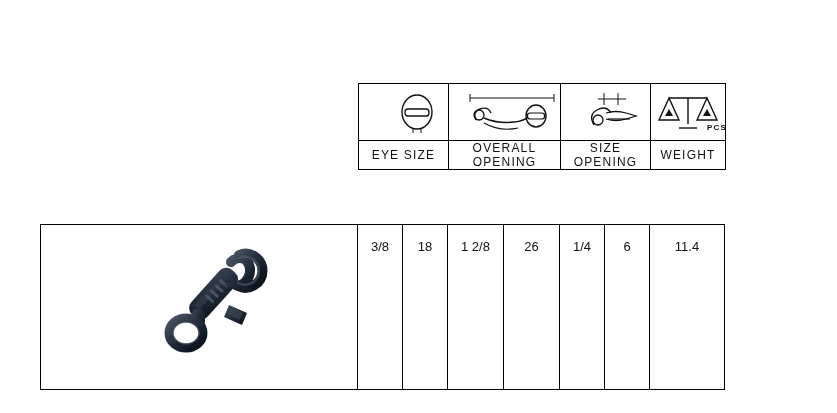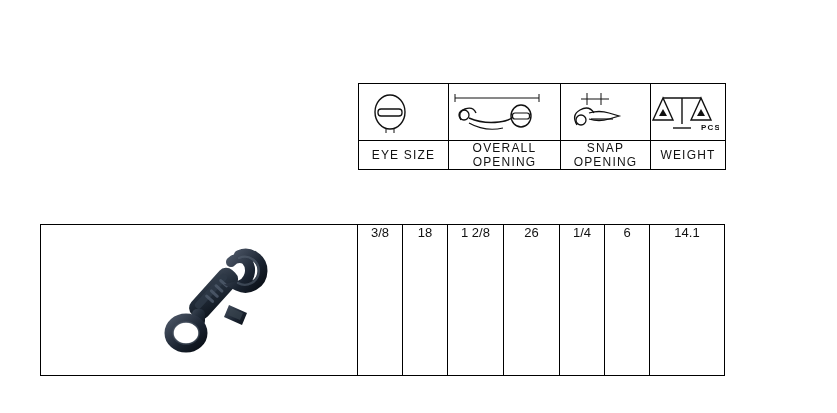--- a/index.html
+++ b/index.html
@@ -48,21 +48,21 @@
   .c-eye-mm { width: 45px; }
   .c-len-inch { width: 56px; }
   .c-len-mm { width: 56px; }
   .c-snap-inch { width: 45px; }
   .c-snap-mm { width: 45px; }
   .c-weight { width: 75px; }
 
   .icon-wrap {
     display: flex;
     align-items: center;
-    justify-content: flex-start;
+    justify-content: flex-end;
     height: 56px;
   }
 
   
   .product-table {
     position: absolute;
     left: 40px;
     top: 224px;
     border-collapse: collapse;
     table-layout: fixed;
@@ -70,20 +70,21 @@
   .product-table td {
     border: 1px solid #000000;
     padding: 0;
     text-align: center;
     vertical-align: top;
     font-size: 13px;
     height: 150px;
     font-family: "Liberation Sans", sans-serif;
   }
   .product-table td.val {
+    padding-top: 14px;
     vertical-align: top;
   }
   .c-image { width: 316px; }
 
   .product-image {
     position: relative;
     width: 316px;
     height: 150px;
   }
   .swivel-svg {
@@ -166,21 +167,21 @@
             <path d="M46 26 l4 -7 l4 7 z" fill="#111"></path>
             <text x="50" y="40" font-family="Liberation Sans, sans-serif" font-size="8" font-weight="bold" fill="#111">PCS</text>
           </svg>
         </div>
       </td>
     </tr>
 
     <tr class="label-row">
       <td colspan="2">EYE SIZE</td>
       <td colspan="2">OVERALL OPENING</td>
-      <td colspan="2">SNAP OPENING</td>
+      <td colspan="2">SIZE OPENING</td>
       <td>WEIGHT</td>
     </tr>
 
   </tbody>
 </table>
 
 <table class="product-table">
   <colgroup>
     <col class="c-image">
     <col class="v-eye-inch">
@@ -233,16 +234,16 @@
             </g>
           </svg>
         </div>
       </td>
       <td class="val">3/8</td>
       <td class="val">18</td>
       <td class="val">1 2/8</td>
       <td class="val">26</td>
       <td class="val">1/4</td>
       <td class="val">6</td>
-      <td class="val">14.1</td>
+      <td class="val">11.4</td>
     </tr>
   </tbody>
 </table>
 
 </body></html>

